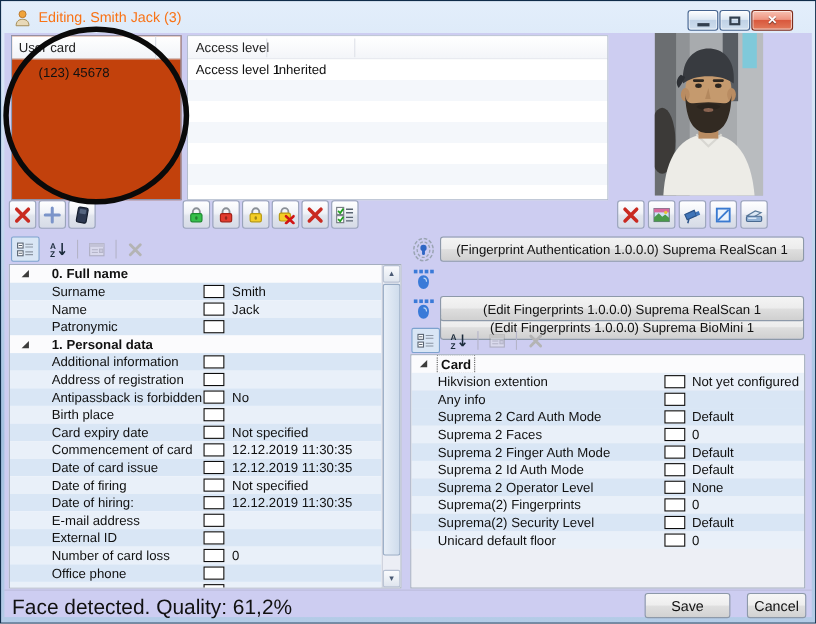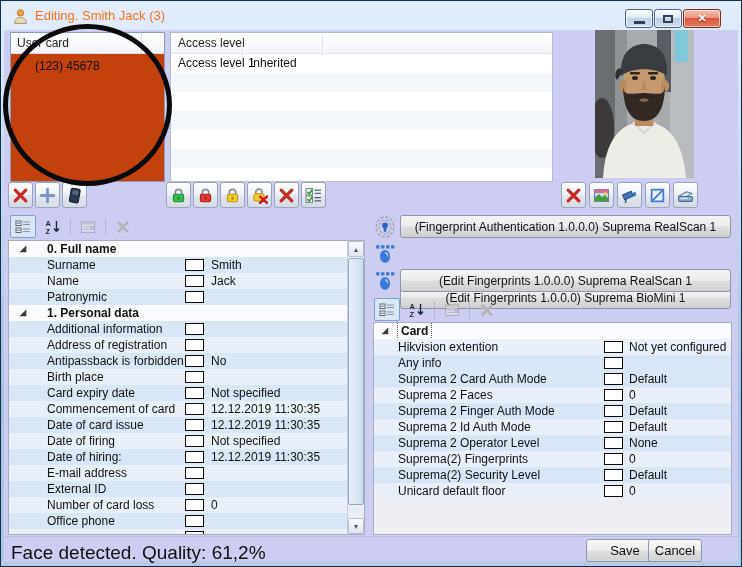--- a/index.html
+++ b/index.html
@@ -98,21 +98,21 @@
   .devbtn { position:absolute; left:400px; width:331px; height:23px; border:1px solid #8d99a9; border-radius:3px;
             background:linear-gradient(180deg,#f4f4f4,#ececec 48%,#dedede 52%,#d0d0d0);
             display:flex; align-items:center; justify-content:center; font-size:12px; color:#111; }
 
   
   .statusbar { position:absolute; left:4px; top:536px; width:734px; height:25px; border-top:1px solid #bcbcdc; }
   .status-text { position:absolute; left:7px; top:5px; font-size:19px; }
   .stdbtn { position:absolute; top:2px; height:23px; border:1px solid #8d99a9; border-radius:3px;
             background:linear-gradient(180deg,#f6f6f6,#eeeeee 48%,#dfdfdf 52%,#d2d2d2);
             display:flex; align-items:center; justify-content:center; font-size:13px; }
-  .btn-save { left:582px; width:78px; } .btn-cancel { left:644px; width:54px; }
+  .btn-save { left:582px; width:78px; } .btn-cancel { left:675px; width:54px; }
 </style>
 </head>
 <body>
 
 <div class="frame">
   <div class="aero"></div>
 
   <svg class="titlebar-icon" viewBox="0 0 16 16">
     <circle cx="8" cy="4.6" r="3" fill="#f0a43c" stroke="#b8762a" stroke-width="0.8"></circle>
     <path d="M2.5,14.5 C2.5,10.5 5,9 8,9 C11,9 13.5,10.5 13.5,14.5 Z" fill="#e8d9b8" stroke="#a08850" stroke-width="0.8"></path>

